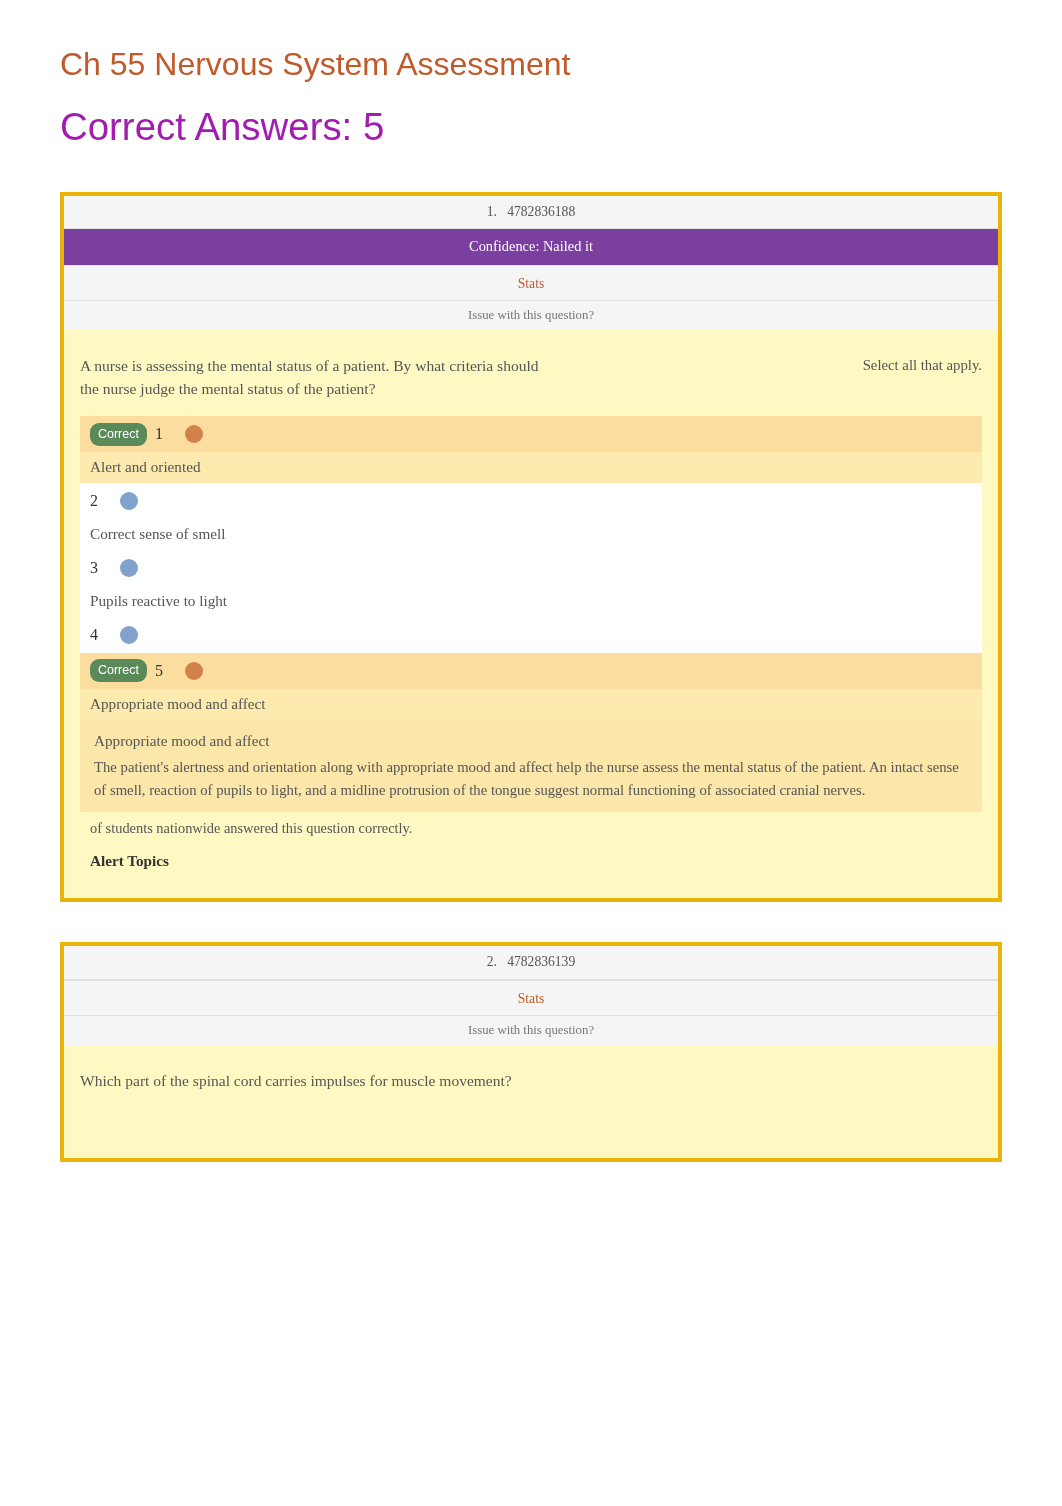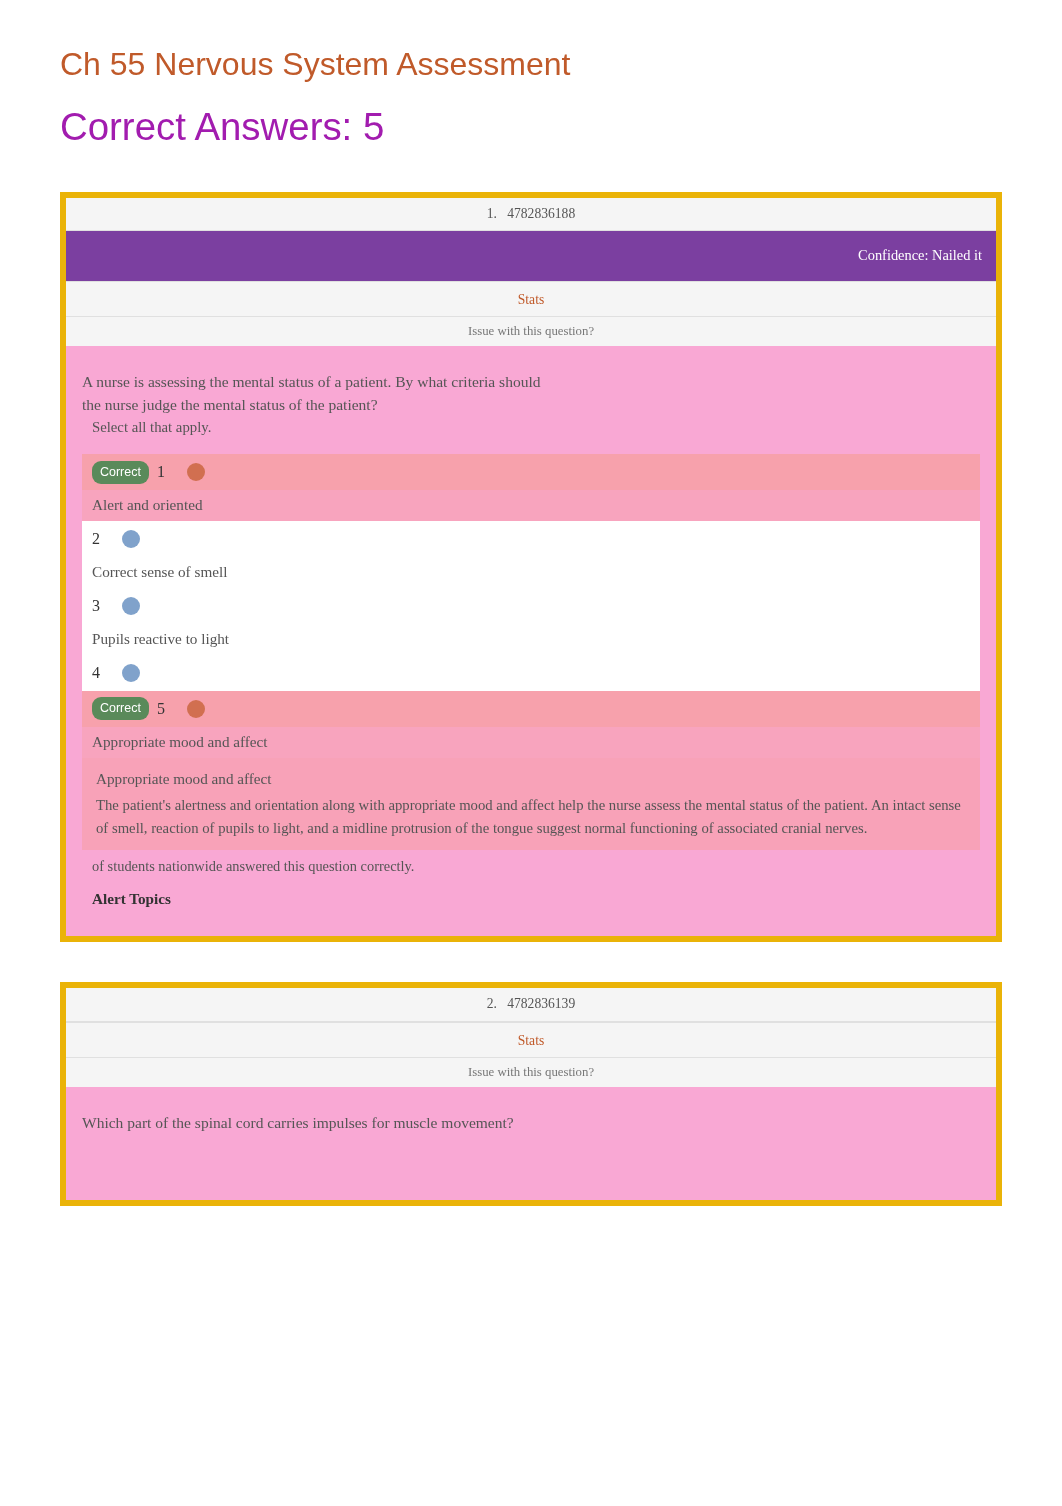--- a/index.html
+++ b/index.html
@@ -23,38 +23,38 @@
       font-family: Arial, sans-serif;
     }
     .correct-answers-heading {
       font-size: 2.4em;
       font-weight: normal;
       color: #a21caf;
       margin-bottom: 36px;
       font-family: Arial, sans-serif;
     }
     .question-card {
-      border: 6px solid #eab308;
+      border: 4px solid #eab308;
       margin-bottom: 40px;
-      background: #f9a8d4;
+      background: #fef9c3;
       margin-top: 19px;
     }
     .question-meta {
       background: #f5f5f5;
       text-align: center;
       padding: 6px;
       font-size: 0.85em;
       color: #555;
       border-bottom: 1px solid #e0e0e0;
     }
     .confidence-bar {
       background: #7b3fa0;
       color: #fff;
-      text-align: right;
-      padding: 14px;
+      text-align: center;
+      padding: 7px;
       font-size: 0.9em;
     }
     .stats-link {
       text-align: center;
       padding: 5px;
       background: #f5f5f5;
       border-top: 1px solid #e0e0e0;
       border-bottom: 1px solid #e0e0e0;
     }
     .stats-link a, .stats-link span {
@@ -73,21 +73,20 @@
     .question-body {
       padding: 24px 16px 16px 16px;
     }
     .question-text {
       color: #555;
       font-size: 0.97em;
       margin-bottom: 16px;
       display: flex;
       justify-content: space-between;
       flex-wrap: wrap;
-      flex-direction: column;
     }
     .question-text-left {
       flex: 1;
     }
     .select-all {
       color: #555;
       font-size: 0.95em;
       white-space: nowrap;
       margin-left: 10px;
     }

